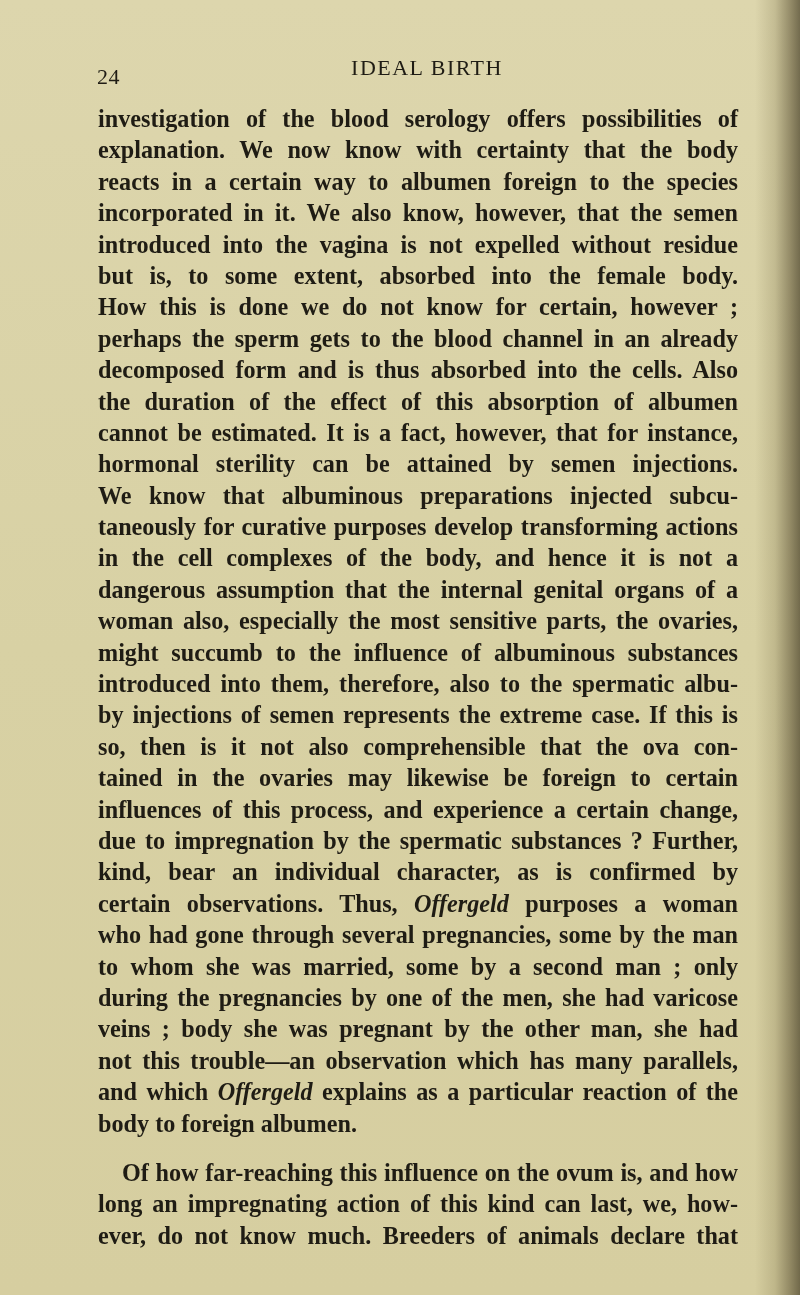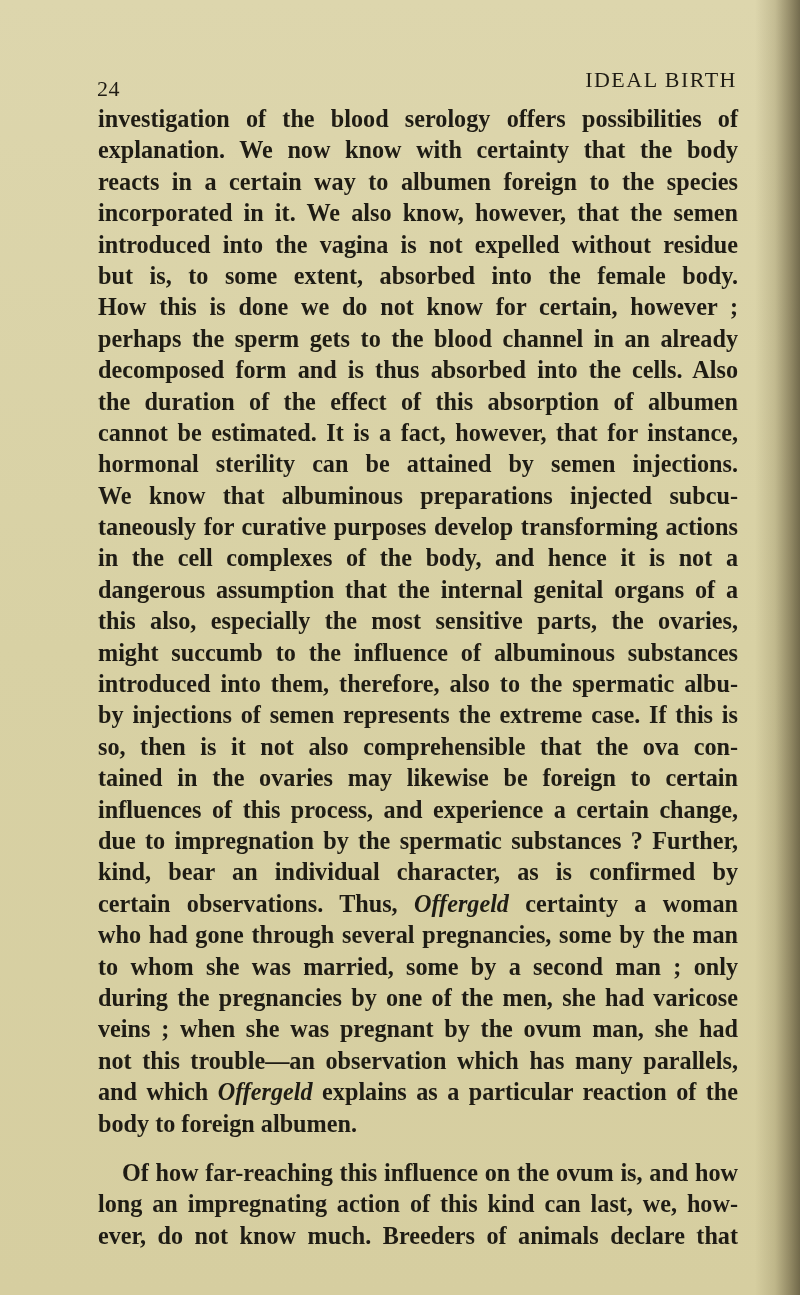--- a/index.html
+++ b/index.html
@@ -28,35 +28,34 @@
           rgba(90,80,50,0.55) 790px,
           rgba(70,62,38,0.7) 800px),
         linear-gradient(to bottom, #ddd6ad 0%, #d8d1a4 50%, #d6cea0 100%);
     }
     .running-head {
       position: absolute;
       top: 52px;
       left: 97px;
       width: 640px;
       height: 40px;
-      margin-top: 12px;
     }
     .page-number {
       position: absolute;
       left: 0;
       top: 12px;
       font-size: 22px;
       letter-spacing: 0.5px;
     }
     .book-title {
       position: absolute;
       left: 0;
       right: 0;
       top: 3px;
-      text-align: right;
+      text-align: center;
       font-size: 22px;
       letter-spacing: 1.5px;
       padding-left: 20px;
     }
     .body-text {
       position: absolute;
       left: 98px;
       top: 103px;
       width: 640px;
     }
@@ -110,34 +109,34 @@
       <div class="line"><span class="jfy"><span>How this is done we do not know for certain, however ;</span></span></div>
       <div class="line"><span class="jfy"><span>perhaps the sperm gets to the blood channel in an already</span></span></div>
       <div class="line"><span class="jfy"><span>decomposed form and is thus absorbed into the cells.  Also</span></span></div>
       <div class="line"><span class="jfy"><span>the duration of the effect of this absorption of albumen</span></span></div>
       <div class="line"><span class="jfy"><span>cannot be estimated.  It is a fact, however, that for instance,</span></span></div>
       <div class="line"><span class="jfy"><span>hormonal sterility can be attained by semen injections.</span></span></div>
       <div class="line"><span class="jfy"><span>We know that albuminous preparations injected subcu-</span></span></div>
       <div class="line"><span class="jfy"><span>taneously for curative purposes develop transforming actions</span></span></div>
       <div class="line"><span class="jfy"><span>in the cell complexes of the body, and hence it is not a</span></span></div>
       <div class="line"><span class="jfy"><span>dangerous assumption that the internal genital organs of a</span></span></div>
-      <div class="line"><span class="jfy"><span>this also, especially the most sensitive parts, the ovaries,</span></span></div>
+      <div class="line"><span class="jfy"><span>woman also, especially the most sensitive parts, the ovaries,</span></span></div>
       <div class="line"><span class="jfy"><span>might succumb to the influence of albuminous substances</span></span></div>
       <div class="line"><span class="jfy"><span>introduced into them, therefore, also to the spermatic albu-</span></span></div>
       <div class="line"><span class="jfy"><span>by injections of semen represents the extreme case.  If this is</span></span></div>
       <div class="line"><span class="jfy"><span>so, then is it not also comprehensible that the ova con-</span></span></div>
       <div class="line"><span class="jfy"><span>tained in the ovaries may likewise be foreign to certain</span></span></div>
       <div class="line"><span class="jfy"><span>influences of this process, and experience a certain change,</span></span></div>
       <div class="line"><span class="jfy"><span>due to impregnation by the spermatic substances ?  Further,</span></span></div>
       <div class="line"><span class="jfy"><span>kind, bear an individual character, as is confirmed by</span></span></div>
-      <div class="line"><span class="jfy"><span>certain observations.  Thus, </span><span class="it">Offergeld</span><span> certainty a woman</span></span></div>
+      <div class="line"><span class="jfy"><span>certain observations.  Thus, </span><span class="it">Offergeld</span><span> purposes a woman</span></span></div>
       <div class="line"><span class="jfy"><span>who had gone through several pregnancies, some by the man</span></span></div>
       <div class="line"><span class="jfy"><span>to whom she was married, some by a second man ;  only</span></span></div>
       <div class="line"><span class="jfy"><span>during the pregnancies by one of the men, she had varicose</span></span></div>
-      <div class="line"><span class="jfy"><span>veins ;  when she was pregnant by the ovum man, she had</span></span></div>
+      <div class="line"><span class="jfy"><span>veins ;  body she was pregnant by the other man, she had</span></span></div>
       <div class="line"><span class="jfy"><span>not this trouble—an observation which has many parallels,</span></span></div>
       <div class="line"><span class="jfy"><span>and which </span><span class="it">Offergeld</span><span> explains as a particular reaction of the</span></span></div>
       <div class="line last"><span class="jfy"><span>body to foreign albumen.</span></span></div>
       <div class="line indent"><span class="jfy"><span>Of how far-reaching this influence on the ovum is, and how</span></span></div>
       <div class="line"><span class="jfy"><span>long an impregnating action of this kind can last, we, how-</span></span></div>
       <div class="line"><span class="jfy"><span>ever, do not know much.  Breeders of animals declare that</span></span></div>
     </div>
 </div>
 
 </body></html>

